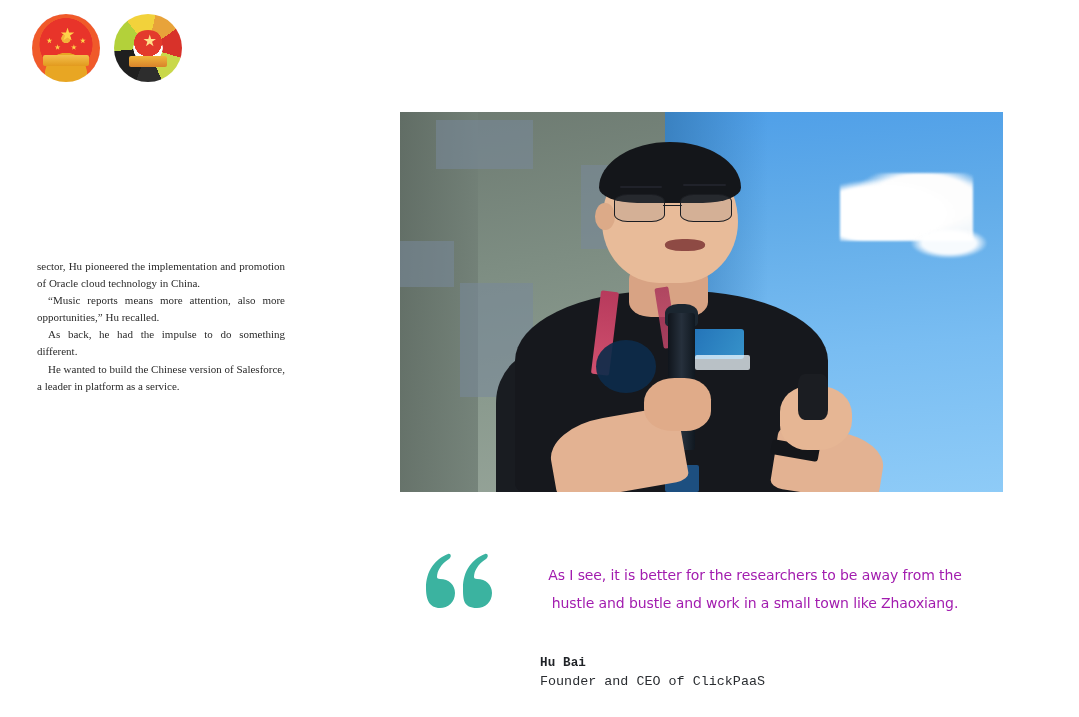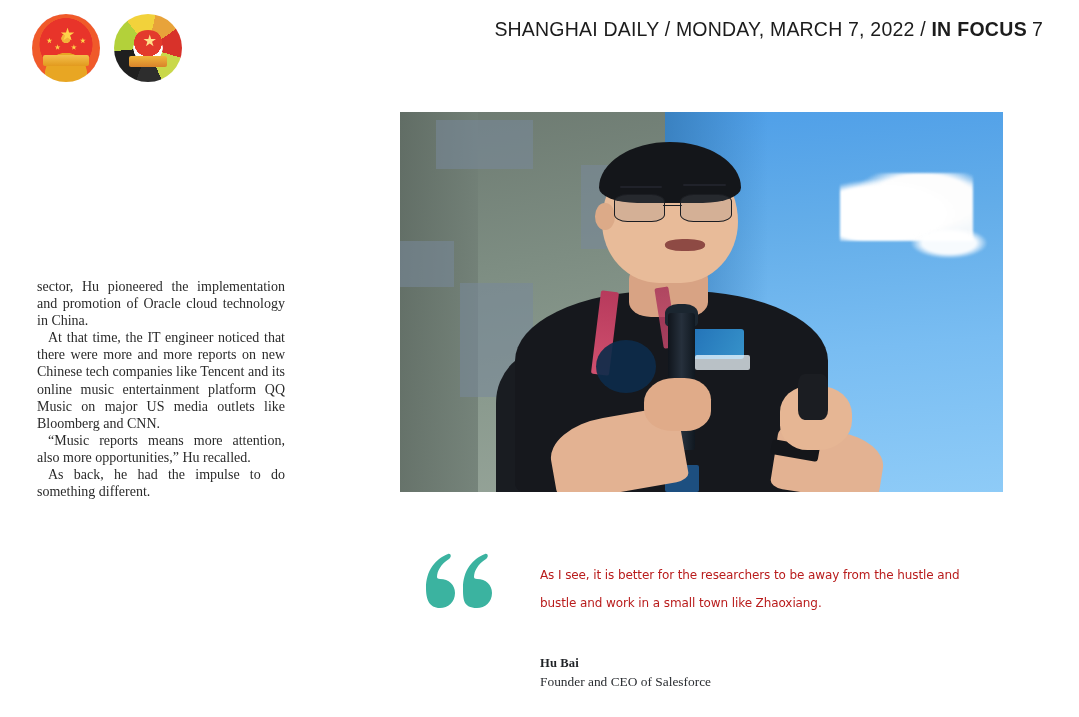--- a/index.html
+++ b/index.html
@@ -130,25 +130,24 @@
   #masthead-line .section { font-weight: bold; letter-spacing: 0.3px; }
   #masthead-line .pageno { font-weight: normal; margin-left: 5px; }
 
   
   #article-column {
     position: absolute;
     left: 37px;
     top: 258px;
     width: 248px;
     font-family: "Liberation Serif", serif;
-    font-size: 14px;
+    font-size: 11px;
     line-height: 17.1px;
     color: #2a2a2a;
     text-align: justify;
-    margin-top: 20px;
   }
   #article-column p {
     margin: 0;
     text-indent: 0;
     -webkit-hyphens: auto;
     hyphens: auto;
   }
   #article-column p + p { text-indent: 11px; }
 
   
@@ -468,31 +467,32 @@
     top: 0;
     width: 76px;
     height: 64px;
   }
   #quote-text {
     position: absolute;
     left: 120px;
     top: 11px;
     width: 430px;
     font-family: "DejaVu Sans", sans-serif;
-    font-size: 12px;
+    font-size: 14px;
     line-height: 28px;
-    color: #b91c1c;
+    color: #a21caf;
     letter-spacing: -0.1px;
+    text-align: center;
   }
   #quote-attrib {
     position: absolute;
     left: 120px;
     top: 105px;
     width: 430px;
-    font-family: Liberation Serif, serif;
+    font-family: Liberation Mono, monospace;
     color: #1f2226;
   }
   #quote-name {
     font-size: 12.6px;
     font-weight: bold;
     line-height: 17px;
     letter-spacing: 0.1px;
   }
   #quote-role {
     font-size: 13.4px;
@@ -513,30 +513,27 @@
           <i></i>
           <i></i>
           <i></i>
       </div>
     </div>
     <div class="emblem emblem-cppcc">
       <span class="star"></span>
     </div>
   </div>
 
-  <div id="masthead-line">
-    <span>SHANGHAI DAILY</span><span class="sep"> / </span><span>MONDAY, MARCH 7, 2022</span><span class="sep"> / </span><span class="section">IN FOCUS</span><span class="pageno">7</span>
-  </div>
 </div>
 
 <div id="article-column">
   <p>sector, Hu pioneered the implementation and promotion of Oracle cloud technology in China.</p>
-  <p>At that time, the IT engineer noticed that there were more and more reports on new Chinese tech companies like Tencent and its online music entertainment platform QQ Music on major US media outlets like Bloomberg and CNN.</p>
   <p>“Music reports means more attention, also more opportunities,” Hu recalled.</p>
   <p>As back, he had the impulse to do something different.</p>
+  <p>He wanted to build the Chinese version of Salesforce, a leader in platform as a service.</p>
 </div>
 
 <figure id="photo-figure" aria-label="Man in black T-shirt with lanyard speaking into a microphone at a conference, blue sky backdrop on screen behind him">
   <div id="photo-canvas">
     <div class="ph-sky"></div>
     <div class="ph-sky-dark"></div>
     <div class="ph-cloud"></div>
     <div class="ph-cloud2"></div>
 
     <div class="ph-wall"></div>
@@ -584,15 +581,15 @@
 <blockquote id="pullquote">
   <div id="quote-mark">
     <svg viewBox="0 0 76 64" width="76" height="64" aria-hidden="true">
       <path d="M6 38c0-17 9-29 22-34 3-1 4 3 1 5-8 5-12 12-12 18 0 1 1 2 3 2 9 0 15 6 15 14 0 9-7 15-15 15C9 58 6 49 6 38z" fill="#3BB3A0"></path>
       <path d="M43 38c0-17 9-29 22-34 3-1 4 3 1 5-8 5-12 12-12 18 0 1 1 2 3 2 9 0 15 6 15 14 0 9-7 15-15 15-14 0-14-9-14-20z" fill="#3BB3A0"></path>
     </svg>
   </div>
   <div id="quote-text">As I see, it is better for the researchers to be away from the hustle and bustle and work in a small town like Zhaoxiang.</div>
   <footer id="quote-attrib">
     <div id="quote-name">Hu Bai</div>
-    <div id="quote-role">Founder and CEO of Salesforce</div>
+    <div id="quote-role">Founder and CEO of ClickPaaS</div>
   </footer>
 </blockquote>
 
 </body></html>

